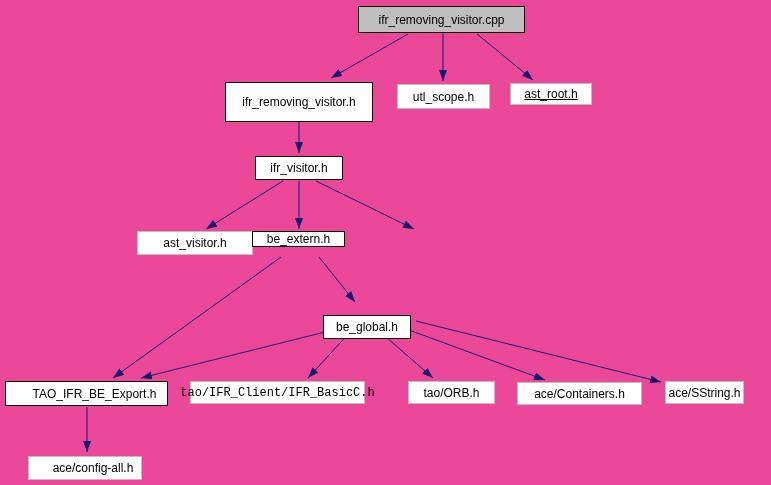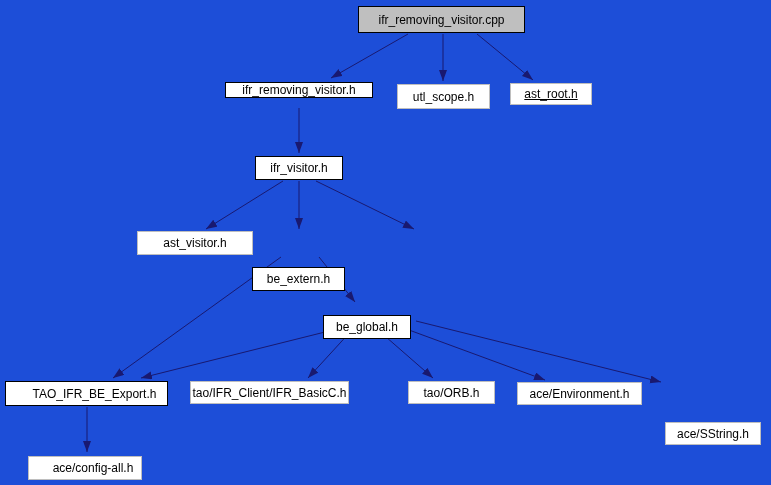--- a/index.html
+++ b/index.html
@@ -4,21 +4,21 @@
 <style>
   html, body {
     margin: 0;
     padding: 0;
     background: #ffffff;
   }
   .canvas {
     position: relative;
     width: 771px;
     height: 485px;
-    background: #1d4ed8;
+    background: #ec4899;
     font-family: "Liberation Sans", sans-serif;
     overflow: hidden;
   }
   .edges-svg {
     position: absolute;
     left: 0;
     top: 0;
     width: 771px;
     height: 485px;
   }
@@ -68,27 +68,27 @@
     <line x1="319" y1="257" x2="355" y2="302" marker-end="url(#arrow)"></line>
     <line x1="333" y1="330" x2="141" y2="378" marker-end="url(#arrow)"></line>
     <line x1="352" y1="330" x2="308" y2="378" marker-end="url(#arrow)"></line>
     <line x1="378" y1="330" x2="433" y2="378" marker-end="url(#arrow)"></line>
     <line x1="409" y1="330" x2="545" y2="380" marker-end="url(#arrow)"></line>
     <line x1="416" y1="321" x2="661" y2="382" marker-end="url(#arrow)"></line>
     <line x1="87" y1="407" x2="87" y2="452" marker-end="url(#arrow)"></line>
   </svg>
 
   <div class="node current" style="left:358px; top:6px;   width:167px; height:27px;">ifr_removing_visitor.cpp</div>
-  <div class="node internal" style="left:225px; top:82px;  width:148px; height:16px;">ifr_removing_visitor.h</div>
+  <div class="node internal" style="left:225px; top:82px;  width:148px; height:40px;">ifr_removing_visitor.h</div>
   <div class="node external" style="left:397px; top:84px;  width:93px;  height:25px;">utl_scope.h</div>
   <div class="node external" style="left:510px; top:83px;  width:82px;  height:22px;text-decoration:underline;">ast_root.h</div>
   <div class="node internal" style="left:255px; top:156px; width:88px;  height:24px;">ifr_visitor.h</div>
   <div class="node external" style="left:137px; top:231px; width:116px;  height:24px;">ast_visitor.h</div>
-  <div class="node internal" style="left:252px; top:231px; width:93px;  height:24px;margin-top:36px;">be_extern.h</div>
+  <div class="node internal" style="left:252px; top:231px; width:93px;  height:16px;">be_extern.h</div>
   <div class="node internal" style="left:323px; top:315px; width:88px;  height:24px;text-align:center;">be_global.h</div>
   <div class="node internal" style="left:5px;   top:381px; width:163px; height:25px;padding-left:16px;">TAO_IFR_BE_Export.h</div>
-  <div class="node external" style="left:190px; top:381px; width:159px; height:23px;">tao/IFR_Client/IFR_BasicC.h</div>
+  <div class="node external" style="left:190px; top:381px; width:175px; height:23px;font-family:Liberation Mono, monospace;">tao/IFR_Client/IFR_BasicC.h</div>
   <div class="node external" style="left:408px; top:381px; width:87px;  height:23px;">tao/ORB.h</div>
-  <div class="node external" style="left:517px; top:382px; width:125px; height:23px;">ace/Environment.h</div>
-  <div class="node external" style="left:665px; top:381px; width:96px; height:23px;margin-top:41px;">ace/SString.h</div>
+  <div class="node external" style="left:517px; top:382px; width:125px; height:23px;">ace/Containers.h</div>
+  <div class="node external" style="left:665px; top:381px; width:79px; height:23px;">ace/SString.h</div>
   <div class="node external" style="left:28px;  top:456px; width:114px; height:24px;padding-left:16px;">ace/config-all.h</div>
 
 </div>
 
 </body></html>

